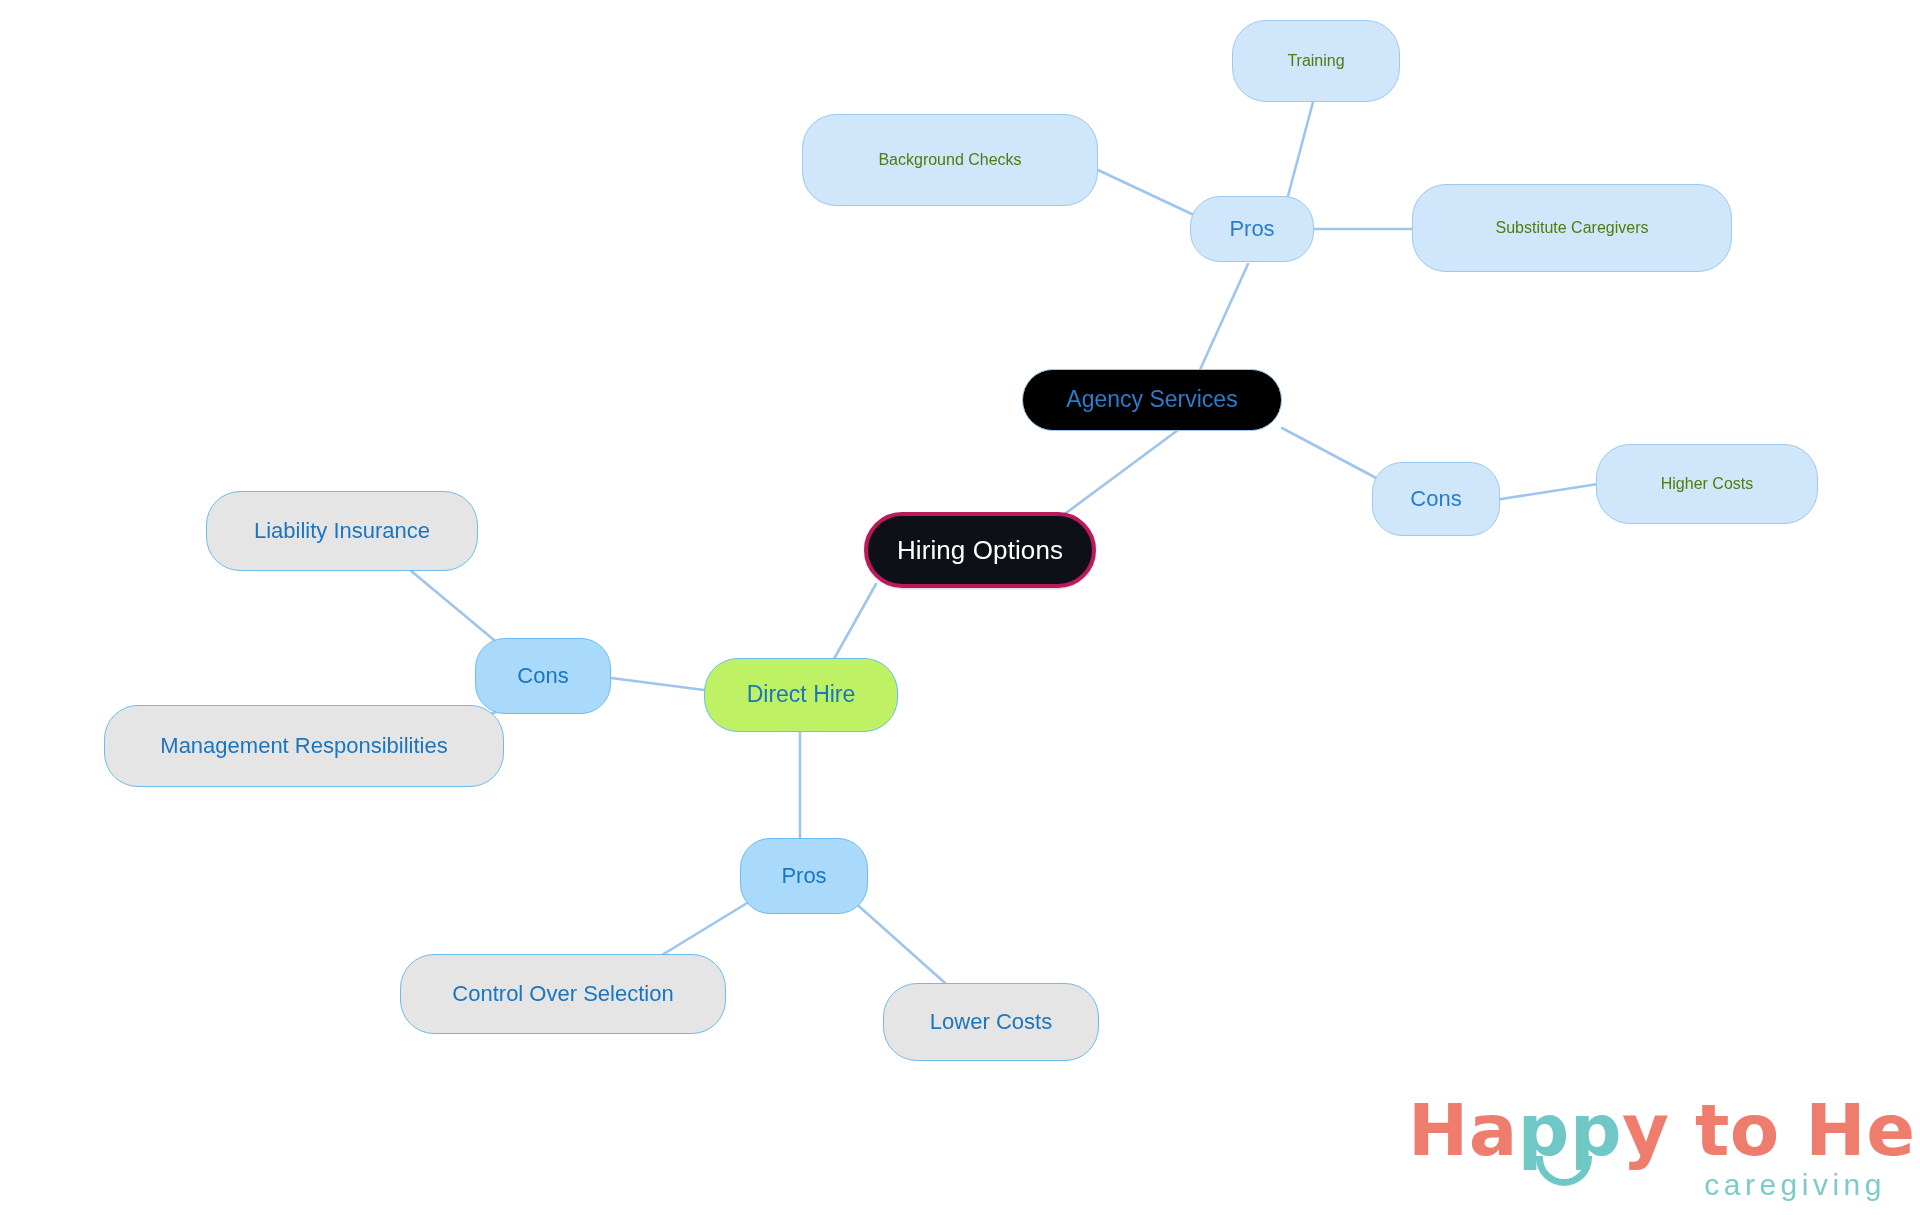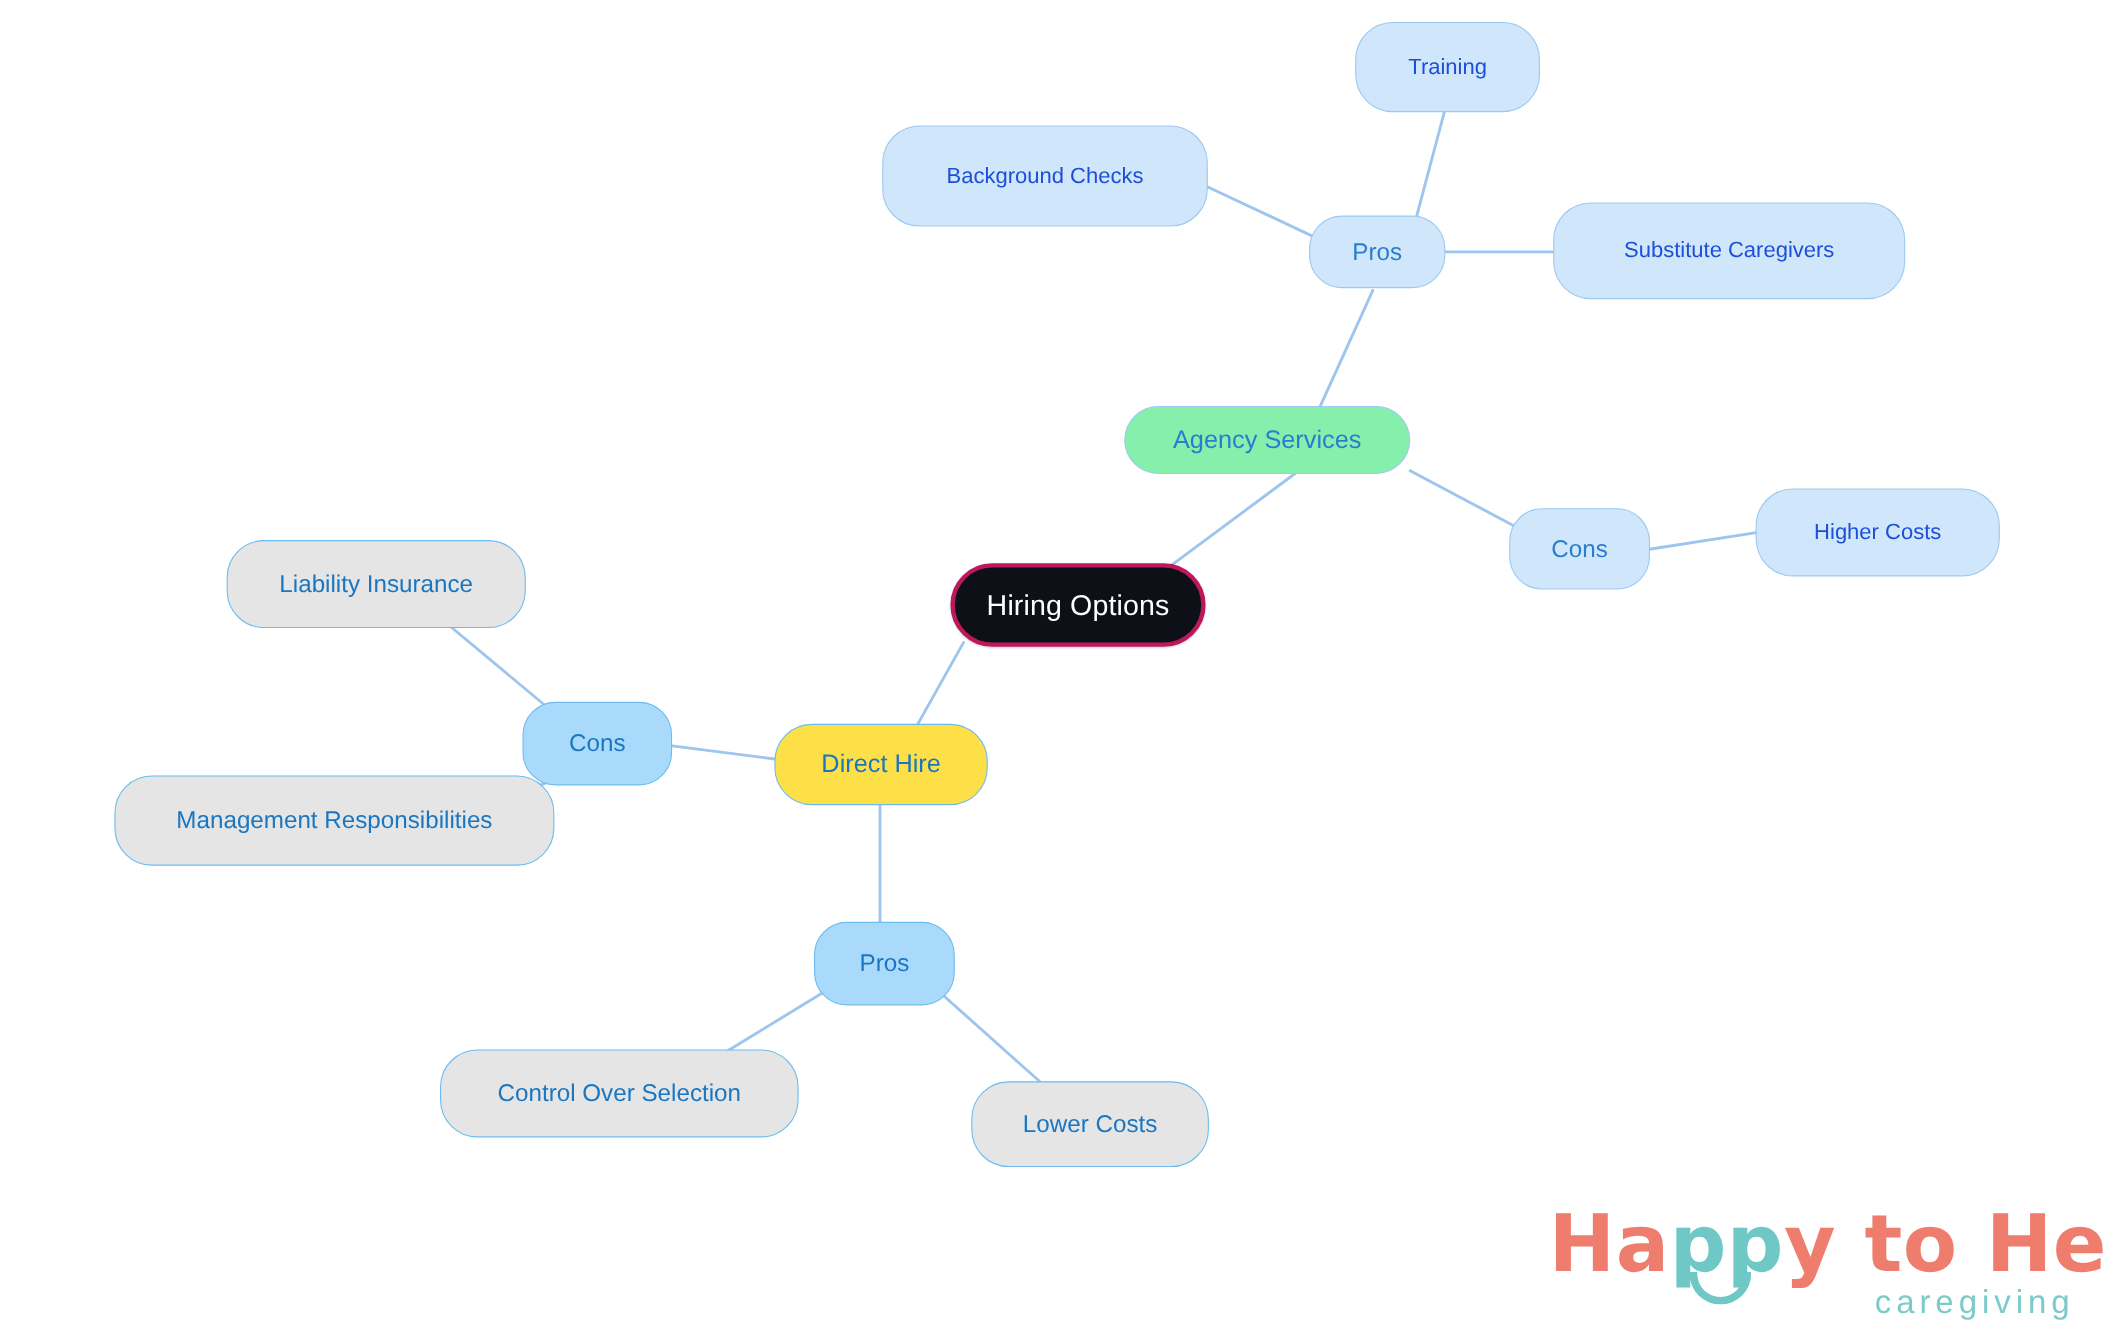--- a/index.html
+++ b/index.html
@@ -40,35 +40,35 @@
   .node.root {
     background: #0d1117;
     border: 4px solid #be185d;
     color: #ffffff;
     border-radius: 38px;
     font-size: 26px;
     letter-spacing: 0.1px;
     box-shadow: 0 1px 2px rgba(0,0,0,0.18);
   }
   .node.branch-right {
-    background: #86efac;
+    background: #000000;
     border: 1.6px solid #9dc9ef;
     color: #2a7ccd;
     border-radius: 34px;
     font-size: 23px;
   }
   .node.leaf-right {
     background: #cfe6fb;
     border: 1.6px solid #9dc9ef;
-    color: #1d4ed8;
-    border-radius: 34px;
-    font-size: 20px;
+    color: #4d7c0f;
+    border-radius: 34px;
+    font-size: 16px;
   }
   .node.branch-left {
-    background: #fde047;
+    background: #bef264;
     border: 1.8px solid #6cbcef;
     color: #1a76c0;
     border-radius: 34px;
     font-size: 23px;
   }
   .node.leaf-left {
     background: #e5e5e5;
     border: 1.8px solid #6cbcef;
     color: #1a76c0;
     border-radius: 34px;

